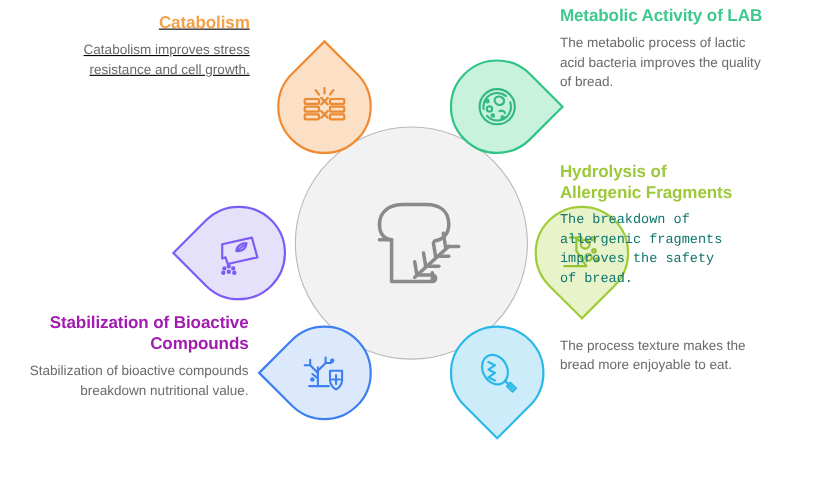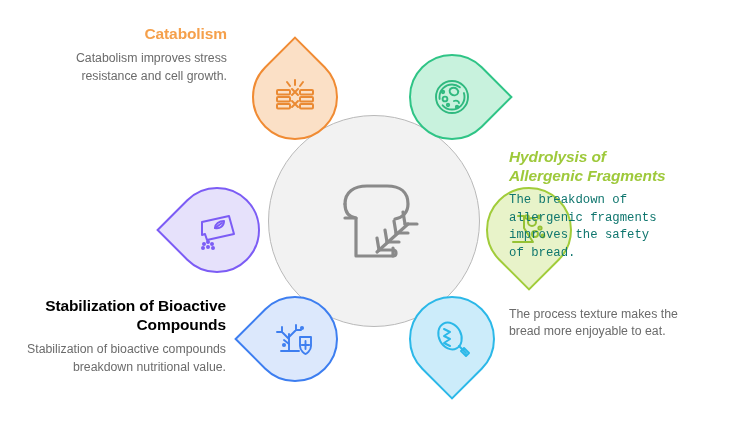--- a/index.html
+++ b/index.html
@@ -88,21 +88,21 @@
   }
   .block p {
     margin: 0;
     font-size: 12.3px;
     line-height: 1.42;
     color: #6b6b6b;
   }
   .align-right { text-align: right; }
   .align-left  { text-align: left; }
 
-  .b-catabolism    { left: 22px;  top: 24px;  width: 205px; }
+  .b-catabolism    { left: 22px;  top: 11px;  width: 205px; text-decoration: underline; }
   .b-mineral       { left: 12px;  top: 152px; width: 158px; }
   .b-stabilization { left: 16px;  top: 284px; width: 210px; }
   .b-metabolic     { left: 509px; top: 5px;   width: 190px; }
   .b-hydrolysis    { left: 509px; top: 147px; width: 160px; }
   .b-texture       { left: 509px; top: 306px; width: 190px; }
 </style>
 </head>
 <body>
 
 <div id="stage">
@@ -201,27 +201,31 @@
     </svg>
   </div>
 
   <div class="block b-catabolism align-right">
     <h3 style="color: rgb(245, 160, 75);">Catabolism</h3>
     <p style="color: rgb(107, 107, 107);">Catabolism improves stress resistance and cell growth.</p>
   </div>
 
 
   <div class="block b-stabilization align-right">
-    <h3 style="color: #000000; margin-top: 12px;">Stabilization of Bioactive Compounds</h3>
+    <h3 style="color: #a21caf;">Stabilization of Bioactive Compounds</h3>
     <p style="color: rgb(107, 107, 107);">Stabilization of bioactive compounds breakdown nutritional value.</p>
   </div>
 
+  <div class="block b-metabolic align-left">
+    <h3 style="color: rgb(63, 200, 143);">Metabolic Activity of LAB</h3>
+    <p style="color: rgb(107, 107, 107);">The metabolic process of lactic acid bacteria improves the quality of bread.</p>
+  </div>
 
   <div class="block b-hydrolysis align-left">
-    <h3 style="color: rgb(158, 201, 59); font-style: italic;">Hydrolysis of Allergenic Fragments</h3>
+    <h3 style="color: rgb(158, 201, 59);">Hydrolysis of Allergenic Fragments</h3>
     <p style="color: #0f766e; font-family: Liberation Mono, monospace;">The breakdown of allergenic fragments improves the safety of bread.</p>
   </div>
 
   <div class="block b-texture align-left">
     <p style="color: rgb(107, 107, 107);">The process texture makes the bread more enjoyable to eat.</p>
   </div>
 
 </div>
 
 </body></html>

